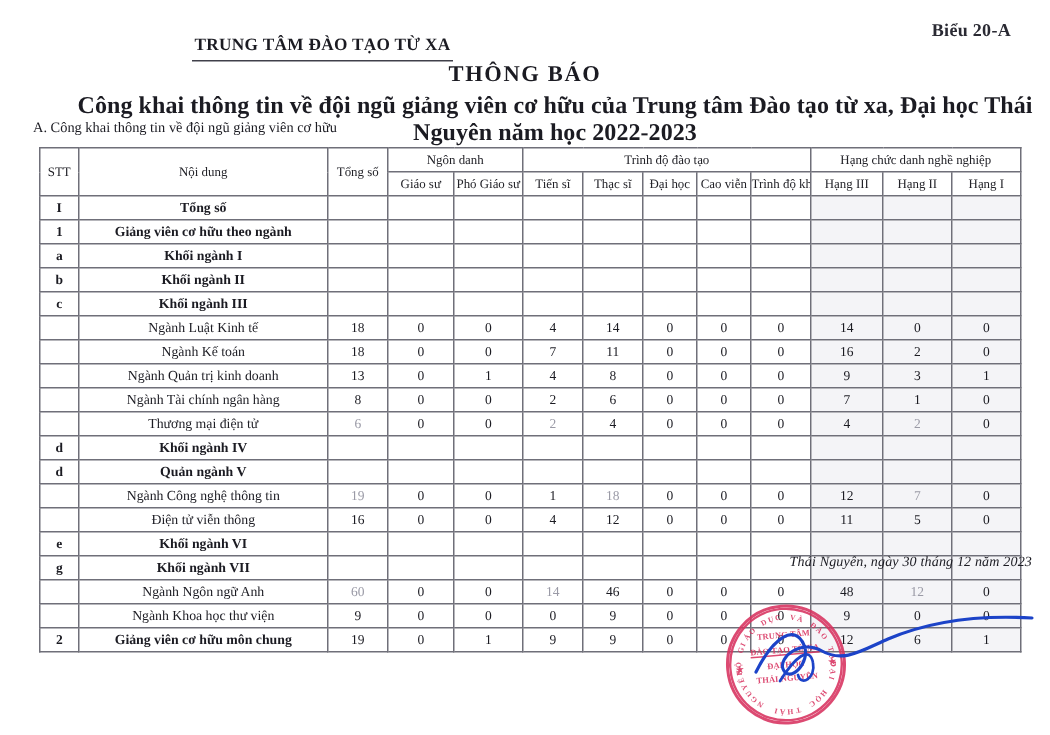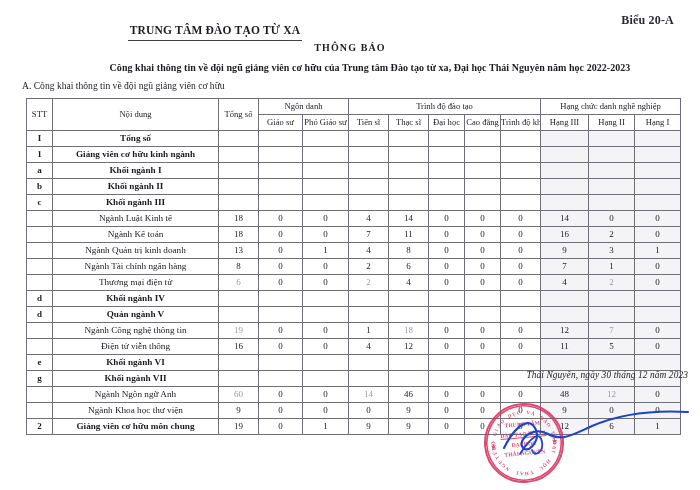--- a/index.html
+++ b/index.html
@@ -47,31 +47,31 @@
     font-weight: bold;
     letter-spacing: .2px;
     color: #2a2a33;
   }
   .doc-title {
     position: absolute;
     left: 0;
     right: 0;
     top: 42px;
     text-align: center;
-    font-size: 10px;
+    font-size: 15px;
     font-weight: bold;
     letter-spacing: 1.1px;
   }
   .doc-subtitle {
     position: absolute;
     left: 0;
     right: 0;
     top: 62px;
     text-align: center;
-    font-size: 10px;
+    font-size: 16px;
     font-weight: bold;
     letter-spacing: .05px;
     margin-left: 40px;
   }
   .section-label {
     position: absolute;
     left: 22px;
     top: 80px;
     font-size: 9.6px;
   }
@@ -274,21 +274,21 @@
       <th class="grp" colspan="2">Ngôn danh</th>
       <th class="grp" colspan="5">Trình độ đào tạo</th>
       <th class="grp" colspan="3">Hạng chức danh nghề nghiệp</th>
     </tr>
     <tr>
       <th rowspan="2">Giáo sư</th>
       <th rowspan="2">Phó Giáo sư</th>
       <th rowspan="2">Tiến sĩ</th>
       <th rowspan="2">Thạc sĩ</th>
       <th rowspan="2">Đại học</th>
-      <th rowspan="2">Cao đẳng</th>
+      <th rowspan="2">Cao viễn</th>
       <th rowspan="2">Trình độ khác</th>
       <th rowspan="2">Hạng III</th>
       <th rowspan="2">Hạng II</th>
       <th rowspan="2">Hạng I</th>
     </tr>
     <tr></tr>
   </thead>
   <tbody id="table-body">
       <tr class="grouprow">
         <td class="c-stt">I</td>
@@ -300,21 +300,21 @@
         <td class="num"></td>
         <td class="num"></td>
         <td class="num"></td>
         <td class="num"></td>
         <td class="num shade"></td>
         <td class="num shade"></td>
         <td class="num shade"></td>
       </tr>
       <tr class="grouprow">
         <td class="c-stt">1</td>
-        <td class="c-name">Giảng viên cơ hữu kinh ngành</td>
+        <td class="c-name">Giảng viên cơ hữu theo ngành</td>
         <td class="num"></td>
         <td class="num"></td>
         <td class="num"></td>
         <td class="num"></td>
         <td class="num"></td>
         <td class="num"></td>
         <td class="num"></td>
         <td class="num"></td>
         <td class="num shade"></td>
         <td class="num shade"></td>

